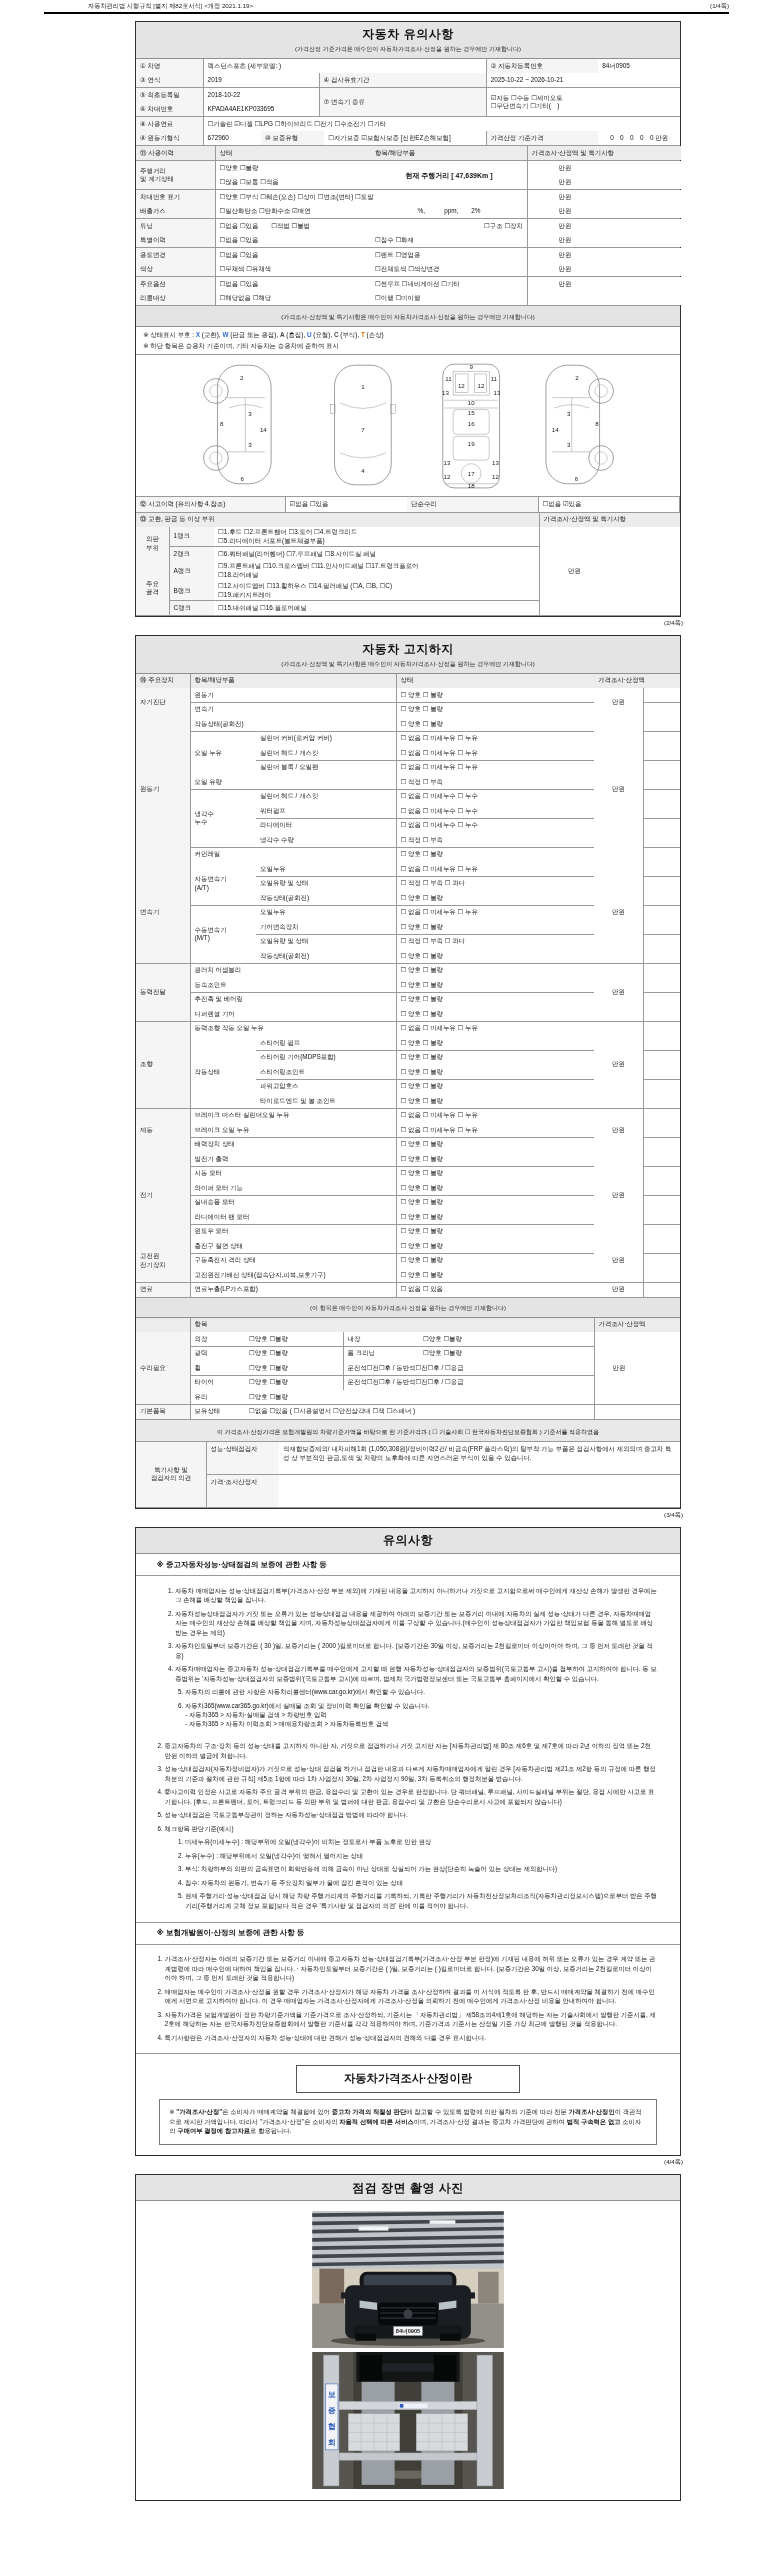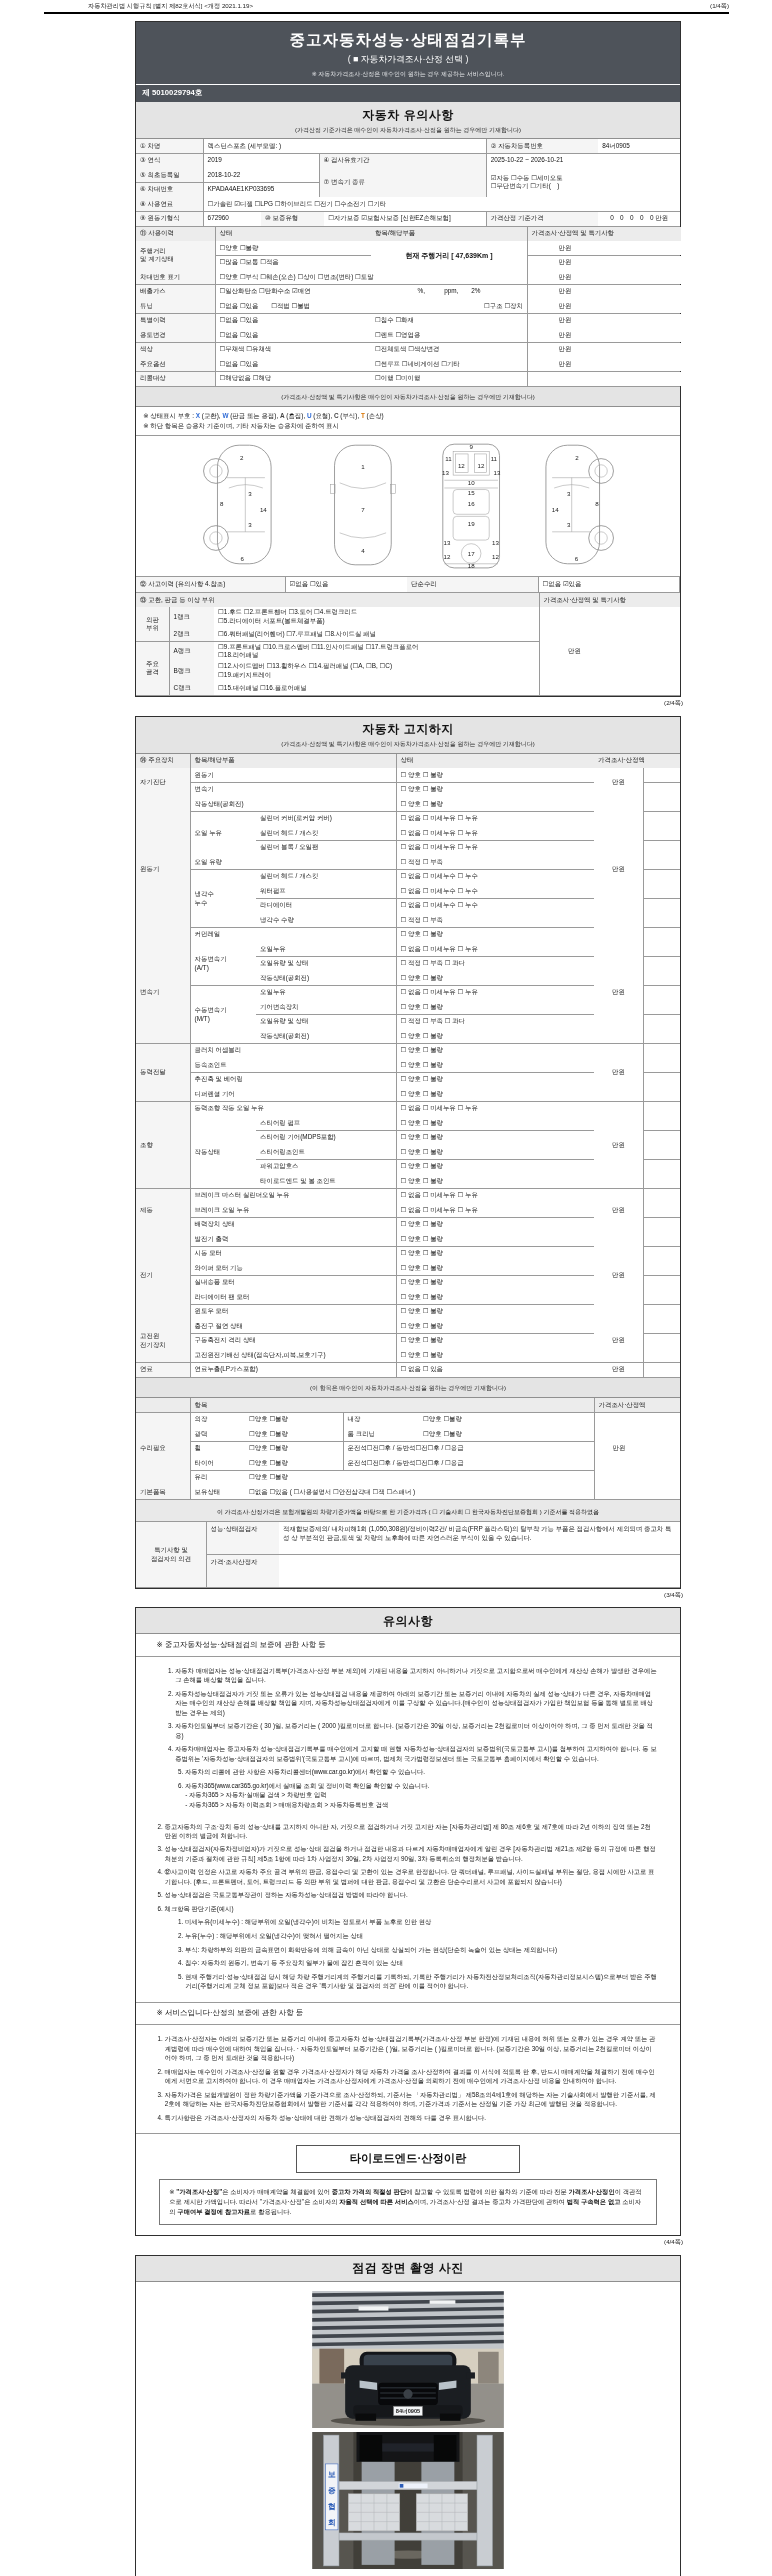--- a/index.html
+++ b/index.html
@@ -28,21 +28,21 @@
   .cell.right{justify-content:flex-end}
   .cell.pre{white-space:pre-line}
   .cell.top{align-items:flex-start;padding-top:3.1px}
   .cell.odo{font-weight:bold;font-size:7px}
   .notes{padding:3.6px 7.2px;font-size:6.4px;border-bottom:0.5px solid #9a9a9a;line-height:1.6}
   .diagwrap{border-bottom:0.5px solid #9a9a9a;padding:3.1px 0;background:#fff}
   .dshape{fill:none;stroke:#8a8a8a;stroke-width:1.6}
   .dthin{fill:none;stroke:#9a9a9a;stroke-width:1}
   .dlab{font-size:12px;fill:#222}
   
-  .nhead{padding:5.7px 20.6px;font-size:7.5px;font-weight:normal;border-bottom:0.5px solid #9a9a9a}
+  .nhead{padding:5.7px 20.6px;font-size:7.5px;font-weight:bold;border-bottom:0.5px solid #9a9a9a}
   .noticebody{padding:5.2px 0 7.2px;border-bottom:0.5px solid #9a9a9a}
   .np{margin:4.1px 23px;font-size:6.3px;line-height:1.5;white-space:pre-line}
   .np.ind0{margin-left:21.6px;text-indent:-7.2px;padding-left:7.2px}
   .np.ind1{margin-left:32px;text-indent:-7.2px;padding-left:7.2px}
   .np.ind2{margin-left:42px;text-indent:-7.2px;padding-left:7.2px}
   .np.gap{margin-top:12.4px}
   
   .finalprice{background:#e9e9e9;border-bottom:0.5px solid #9a9a9a;text-align:center;padding:4.6px 0 4.1px}
   .fp-row{display:flex;justify-content:center;align-items:center;gap:10.3px}
   .fp-label{font-size:9.8px;font-weight:bold}
@@ -59,26 +59,20 @@
 </head>
 <body>
 
 <div class="toprow">
   <span>자동차관리법 시행규칙 [별지 제82호서식] &lt;개정 2021.1.19&gt;</span>
   <span>(1/4쪽)</span>
 </div>
 <div class="toprule"></div>
 
 <div class="page">
-  <div class="dark">
-    <h1>중고자동차성능·상태점검기록부</h1>
-    <div class="sub">( ■ 자동차가격조사·산정 선택 )</div>
-    <div class="note">※ 자동차가격조사·산정은 매수인이 원하는 경우 제공하는 서비스입니다.</div>
-    <div class="docno">제 5010029794호</div>
-  </div>
 
   <div class="sechead">
     <h2>자동차 유의사항</h2>
     <div class="ssub">(가격산정 기준가격은 매수인이 자동차가격조사·산정을 원하는 경우에만 기재합니다)</div>
   </div>
   <div class="grid" style="grid-template-columns: 67px 57px 58px 4.1px 162px 111px 82px; grid-auto-rows: minmax(14px, auto);">
       <div class="cell lbl" style="grid-area: 1 / 1 / span 1 / span 1;">① 차명</div>
       <div class="cell " style="grid-area: 1 / 2 / span 1 / span 4;">렉스턴스포츠 (세부모델: )</div>
       <div class="cell lbl" style="grid-area: 1 / 6 / span 1 / span 1;">② 자동차등록번호</div>
       <div class="cell " style="grid-area: 1 / 7 / span 1 / span 1;">84너0905</div>
@@ -510,28 +504,28 @@
       <p class="np ind0">3.  성능·상태점검자(자동차정비업자)가 거짓으로 성능·상태 점검을 하거나 점검한 내용과 다르게 자동차매매업자에게 알린 경우 [자동차관리법 제21조 제2항 등의 규정에 따른 행정처분의 기준과 절차에 관한 규칙] 제5조 1항에 따라 1차 사업정지 30일, 2차 사업정지 90일, 3차 등록취소의 행정처분을 받습니다.</p>
       <p class="np ind0">4.  ⑫사고이력 인정은 사고로 자동차 주요 골격 부위의 판금, 용접수리 및 교환이 있는 경우로 한정합니다. 단 쿼터패널, 루프패널, 사이드실패널 부위는 절단, 용접 시에만 사고로 표기합니다. (후드, 프론트펜더, 도어, 트렁크리드 등 외판 부위 및 범퍼에 대한 판금, 용접수리 및 교환은 단순수리로서 사고에 포함되지 않습니다)</p>
       <p class="np ind0">5.  성능·상태점검은 국토교통부장관이 정하는 자동차성능·상태점검 방법에 따라야 합니다.</p>
       <p class="np ind0">6.  체크항목 판단기준(예시)</p>
       <p class="np ind2">1.  미세누유(미세누수) : 해당부위에 오일(냉각수)이 비치는 정도로서 부품 노후로 인한 현상</p>
       <p class="np ind2">2.  누유(누수) : 해당부위에서 오일(냉각수)이 맺혀서 떨어지는 상태</p>
       <p class="np ind2">3.  부식: 차량하부와 외판의 금속표면이 화학반응에 의해 금속이 아닌 상태로 상실되어 가는 현상(단순히 녹슬어 있는 상태는 제외합니다)</p>
       <p class="np ind2">4.  침수: 자동차의 원동기, 변속기 등 주요장치 일부가 물에 잠긴 흔적이 있는 상태</p>
       <p class="np ind2">5.  현재 주행거리·성능·상태점검 당시 해당 차량 주행거리계의 주행거리를 기록하되, 기록한 주행거리가 자동차전산정보처리조직(자동차관리정보시스템)으로부터 받은 주행거리(주행거리계 교체 정보 포함)보다 적은 경우 '특기사항 및 점검자의 의견' 란에 이를 적어야 합니다.</p>
     </div>
-  <div class="nhead">※ 서비스입니다·산정의 보증에 관한 사항 등</div>
+  <div class="nhead">※ 보험개발원이·산정의 보증에 관한 사항 등</div>
   <div class="noticebody">
       <p class="np ind0">1.  가격조사·산정자는 아래의 보증기간 또는 보증거리 이내에 중고자동차 성능·상태점검기록부(가격조사·산정 부분 한정)에 기재된 내용에 허위 또는 오류가 있는 경우 계약 또는 관계법령에 따라 매수인에 대하여 책임을 집니다.  ·  자동차인도일부터 보증기간은 (      )일, 보증거리는 (      )킬로미터로 합니다. (보증기간은 30일 이상, 보증거리는 2천킬로미터 이상이어야 하며, 그 중 먼저 도래한 것을 적용합니다)</p>
       <p class="np ind0">2.  매매업자는 매수인이 가격조사·산정을 원할 경우 가격조사·산정자가 해당 자동차 가격을 조사·산정하여 결과를 이 서식에 적도록 한 후, 반드시 매매계약을 체결하기 전에 매수인에게 서면으로 고지하여야 합니다. 이 경우 매매업자는 가격조사·산정자에게 가격조사·산정을 의뢰하기 전에 매수인에게 가격조사·산정 비용을 안내하여야 합니다.</p>
       <p class="np ind0">3.  자동차가격은 보험개발원이 정한 차량기준가액을 기준가격으로 조사·산정하되, 기준서는 「자동차관리법」 제58조의4제1호에 해당하는 자는 기술사회에서 발행한 기준서를, 제2호에 해당하는 자는 한국자동차진단보증협회에서 발행한 기준서를 각각 적용하여야 하며, 기준가격과 기준서는 산정일 기준 가장 최근에 발행된 것을 적용합니다.</p>
       <p class="np ind0">4.  특기사항란은 가격조사·산정자의 자동차 성능·상태에 대한 견해가 성능·상태점검자의 견해와 다를 경우 표시합니다.</p>
     </div>
-  <div class="pq-title">타이로드엔드·산정이란</div>
+  <div class="pq-title">자동차가격조사·산정이란</div>
   <div class="pq-outer"><span>※ </span><span style="font-weight: bold;">"가격조사·산정"</span><span>은 소비자가 매매계약을 체결함에 있어 </span><span style="font-weight: bold;">중고차 가격의 적절성 판단</span><span>에 참고할 수 있도록 법령에 의한 절차와 기준에 따라 전문 </span><span style="font-weight: bold;">가격조사·산정인</span><span>이 객관적으로 제시한 가액입니다. 따라서 "가격조사·산정"은 소비자의 </span><span style="font-weight: bold;">자율적 선택에 따른 서비스</span><span>이며, 가격조사·산정 결과는 중고차 가격판단에 관하여 </span><span style="font-weight: bold;">법적 구속력은 없고</span><span> 소비자의 </span><span style="font-weight: bold;">구매여부 결정에 참고자료</span><span>로 활용됩니다.</span></div>
 </div>
 
 <div class="pagemark">(4/4쪽)</div>
 
 <div class="page">
   <div class="sechead">
     <h2>점검 장면 촬영 사진</h2>
   </div>
 

